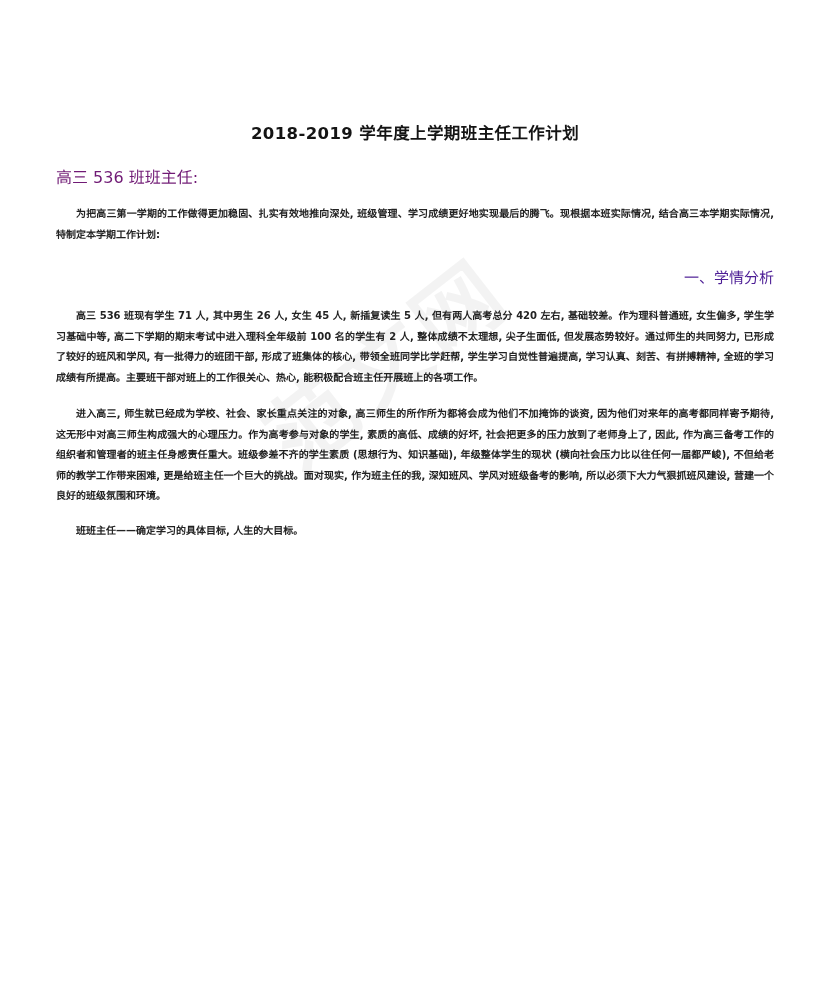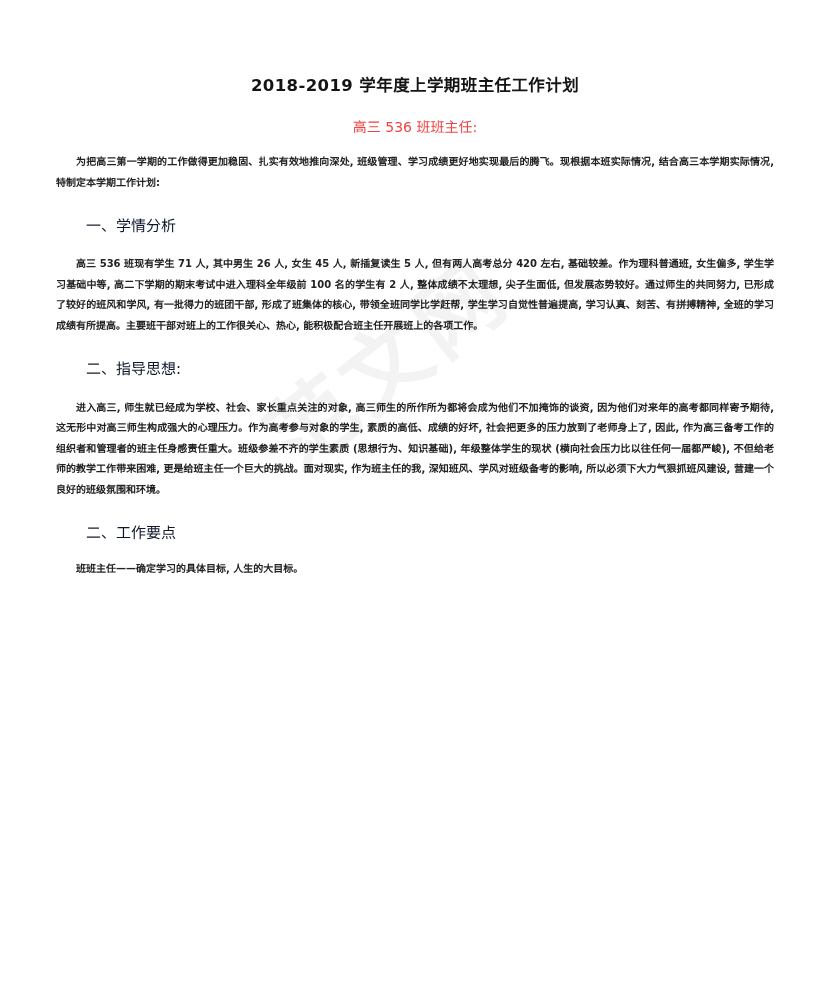--- a/index.html
+++ b/index.html
@@ -44,46 +44,48 @@
     opacity: 0.045;
     transform: rotate(-38deg);
     transform-origin: 0 0;
     white-space: nowrap;
   }
   .content {
     position: relative;
     z-index: 1;
     padding: 0 56px;
     box-sizing: border-box;
+    margin-top: 48px;
   }
   .doc-title {
     margin: 0;
     padding-top: 72px;
     text-align: center;
     font-size: 16.5px;
     font-weight: bold;
     letter-spacing: 0.4px;
     color: #141414;
   }
   .doc-subtitle {
     margin: 0;
     padding-top: 20px;
-    text-align: center;
-    font-size: 14px;
+    text-align: left;
+    font-size: 16px;
     font-weight: normal;
-    color: #ef4444;
+    color: #701a75;
   }
   .section-heading {
     margin: 0;
     padding-top: 22px;
     font-size: 15px;
     font-weight: normal;
-    color: #0f172a;
+    color: #4c1d95;
     text-indent: 2em;
     line-height: 1.55;
+    text-align: right;
   }
   p.body-text {
     margin: 0;
     padding-top: 16px;
     font-size: 10px;
     line-height: 2.05;
     color: #222222;
     text-indent: 2em;
     text-align: justify;
     text-justify: inter-ideograph;
@@ -107,20 +109,18 @@
 
     <h1 class="doc-title">2018-2019 学年度上学期班主任工作计划</h1>
 
     <p class="doc-subtitle">高三 536 班班主任:</p>
 
     <p class="body-text">为把高三第一学期的工作做得更加稳固、扎实有效地推向深处, 班级管理、学习成绩更好地实现最后的腾飞。现根据本班实际情况, 结合高三本学期实际情况, 特制定本学期工作计划:</p>
 
     <h2 class="section-heading">一、学情分析</h2>
     <p class="body-text">高三 536 班现有学生 71 人, 其中男生 26 人, 女生 45 人, 新插复读生 5 人, 但有两人高考总分 420 左右, 基础较差。作为理科普通班, 女生偏多, 学生学习基础中等, 高二下学期的期末考试中进入理科全年级前 100 名的学生有 2 人, 整体成绩不太理想, 尖子生面低, 但发展态势较好。通过师生的共同努力, 已形成了较好的班风和学风, 有一批得力的班团干部, 形成了班集体的核心, 带领全班同学比学赶帮, 学生学习自觉性普遍提高, 学习认真、刻苦、有拼搏精神, 全班的学习成绩有所提高。主要班干部对班上的工作很关心、热心, 能积极配合班主任开展班上的各项工作。</p>
 
-    <h2 class="section-heading">二、指导思想:</h2>
     <p class="body-text">进入高三, 师生就已经成为学校、社会、家长重点关注的对象, 高三师生的所作所为都将会成为他们不加掩饰的谈资, 因为他们对来年的高考都同样寄予期待, 这无形中对高三师生构成强大的心理压力。作为高考参与对象的学生, 素质的高低、成绩的好坏, 社会把更多的压力放到了老师身上了, 因此, 作为高三备考工作的组织者和管理者的班主任身感责任重大。班级参差不齐的学生素质 (思想行为、知识基础), 年级整体学生的现状 (横向社会压力比以往任何一届都严峻), 不但给老师的教学工作带来困难, 更是给班主任一个巨大的挑战。面对现实, 作为班主任的我, 深知班风、学风对班级备考的影响, 所以必须下大力气狠抓班风建设, 营建一个良好的班级氛围和环境。</p>
 
-    <h2 class="section-heading">二、工作要点</h2>
     <p class="body-text tight">班班主任——确定学习的具体目标, 人生的大目标。</p>
 
   </div>
 </div>
 
 </body></html>

